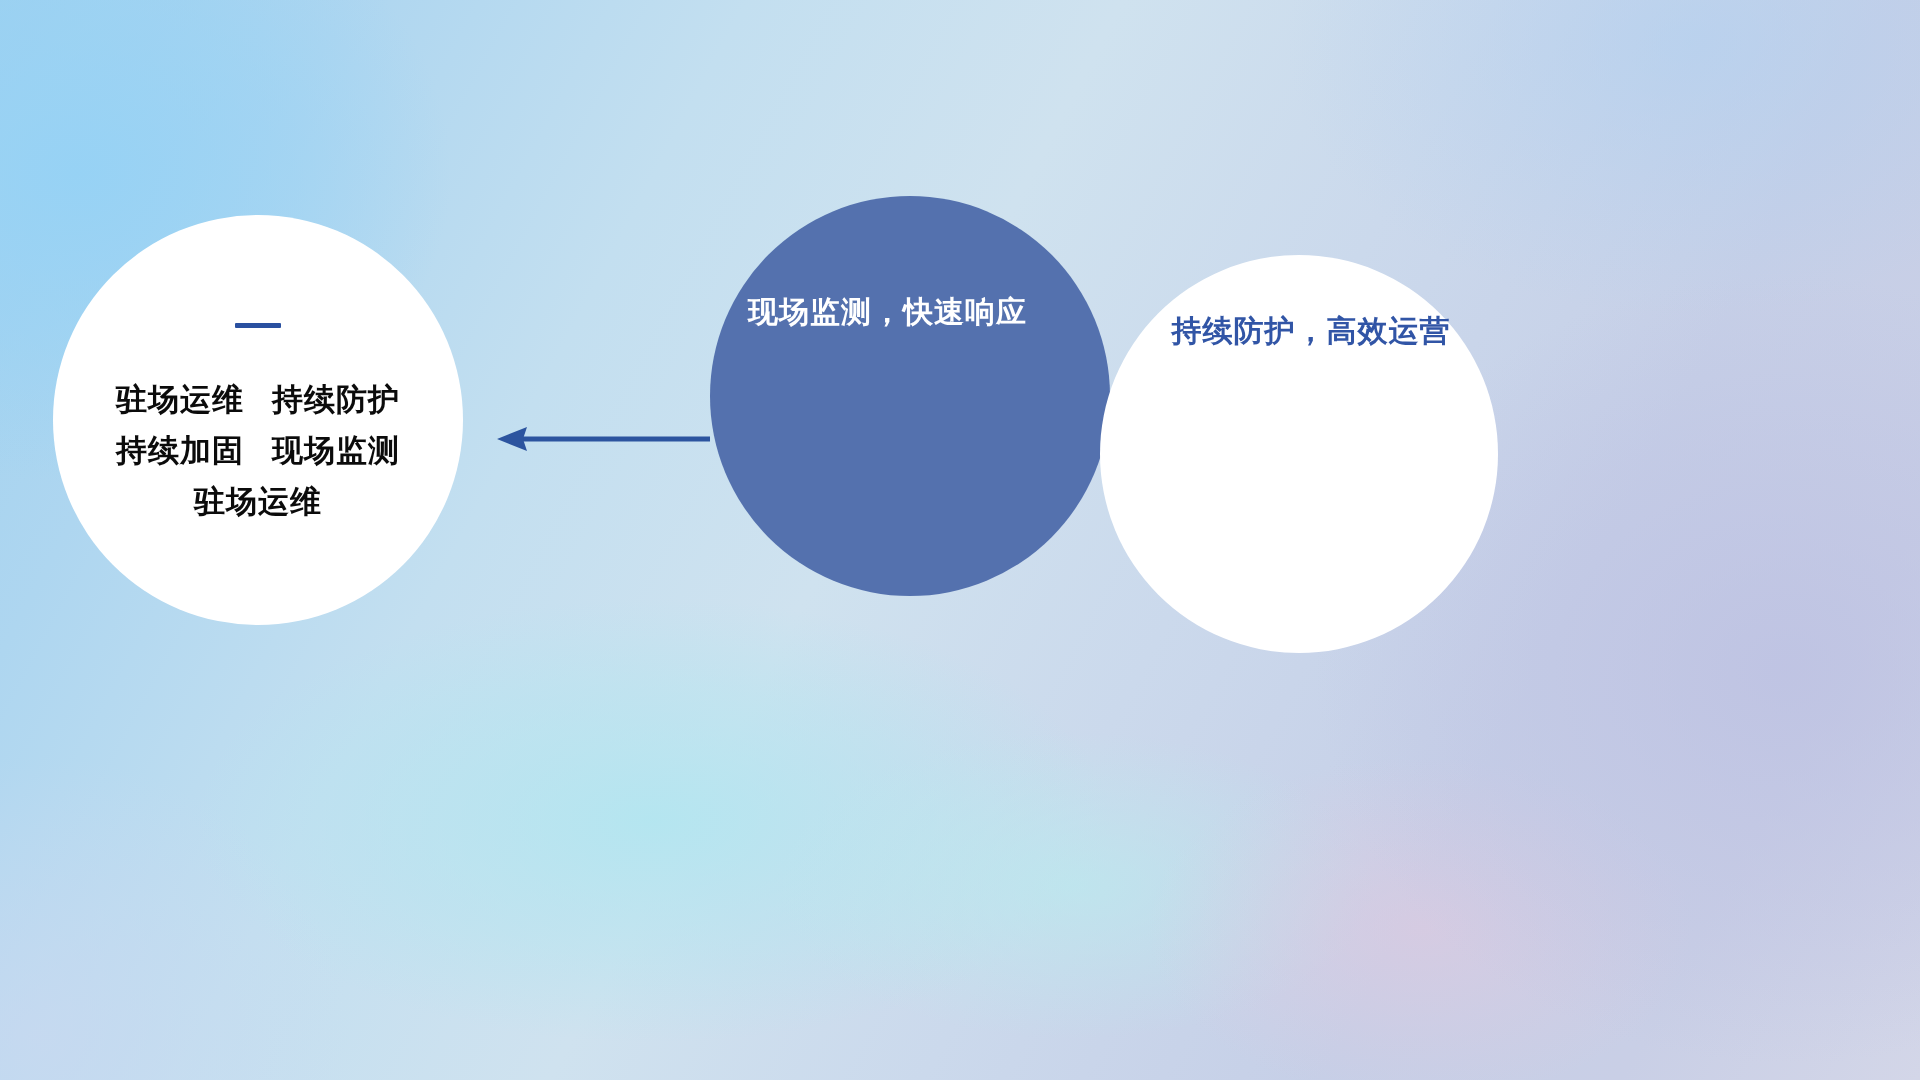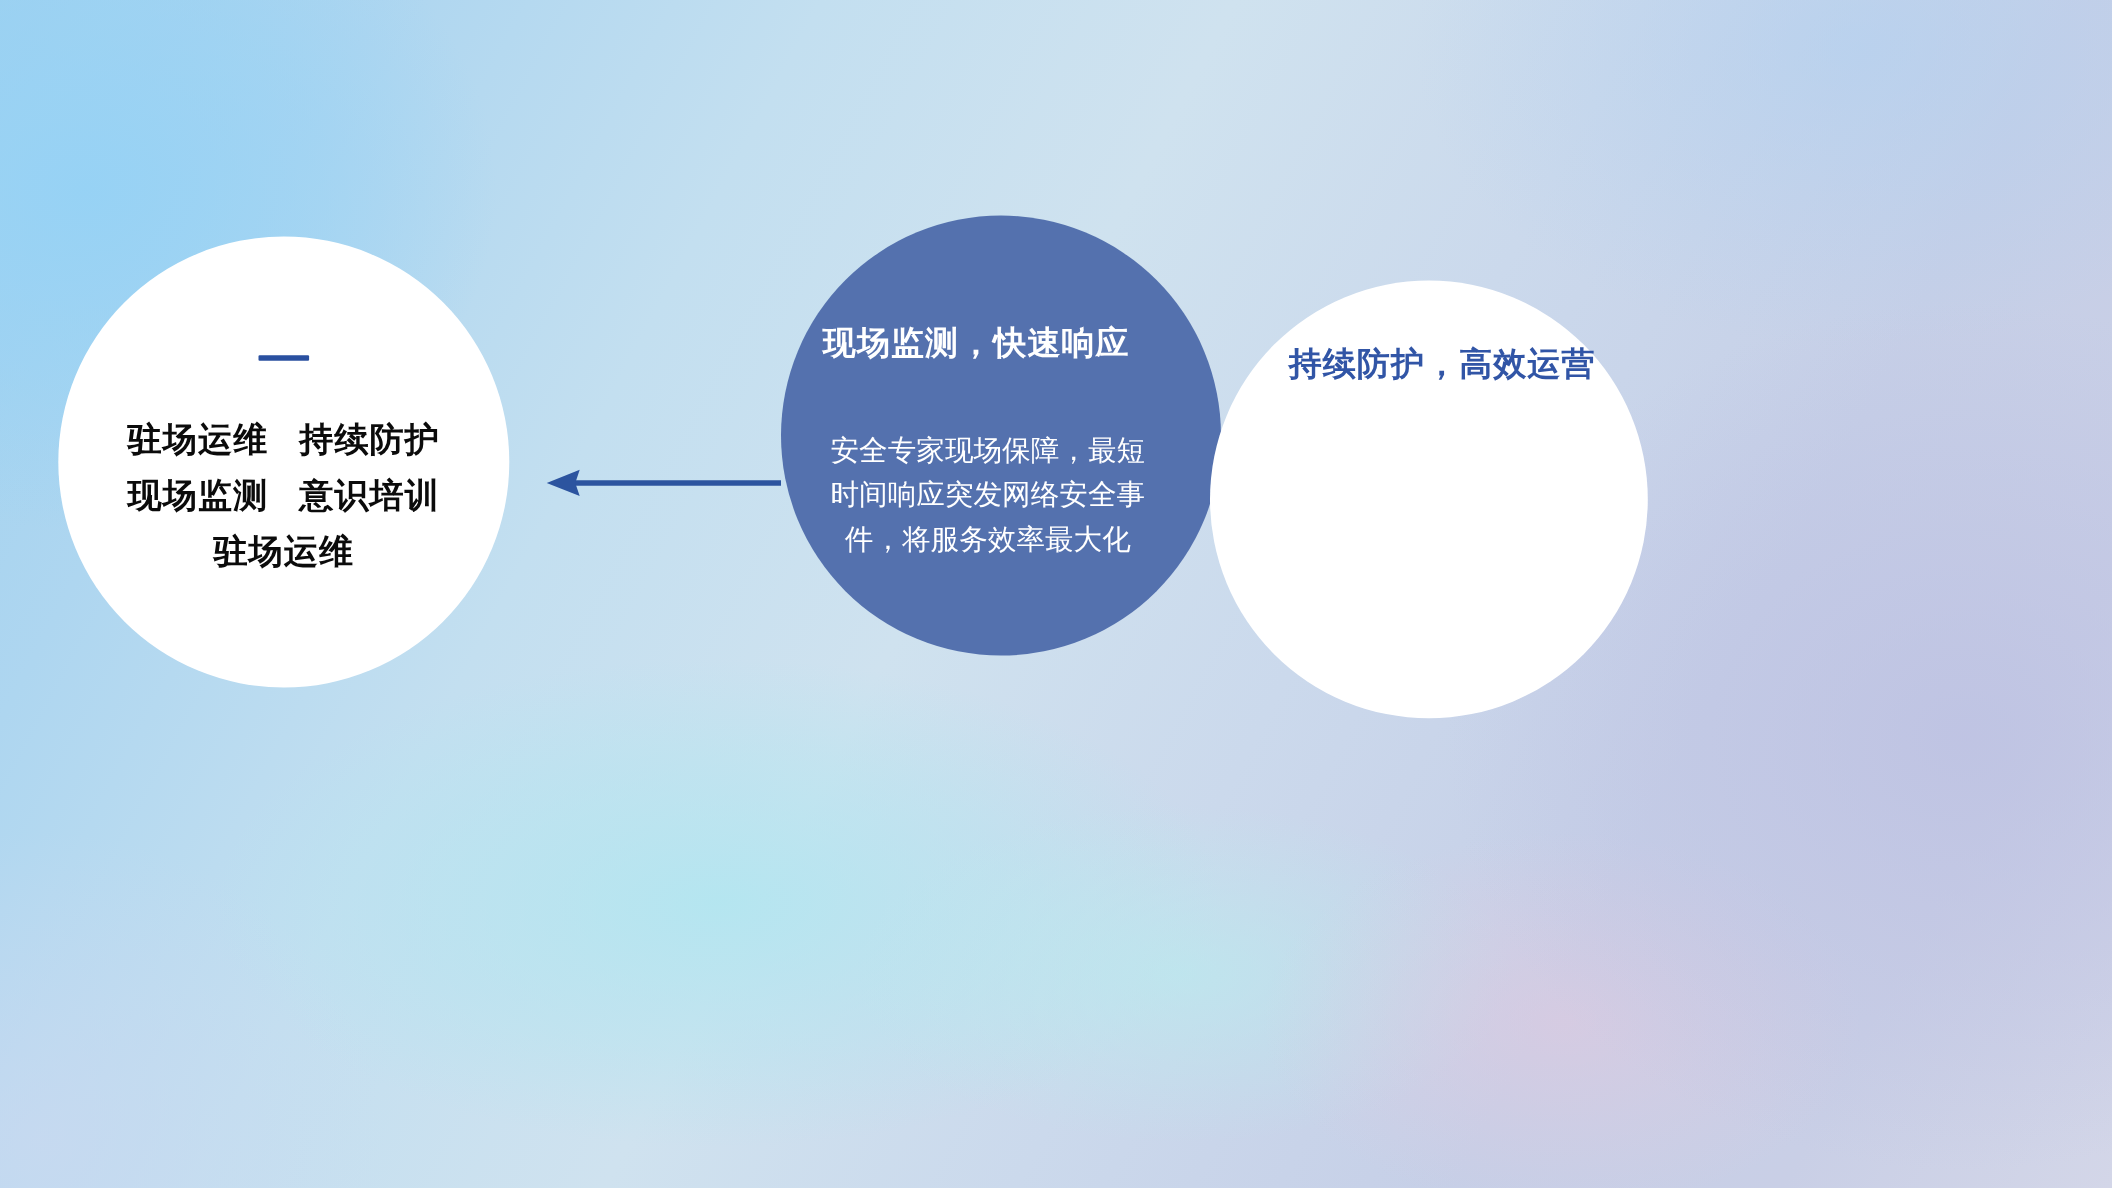--- a/index.html
+++ b/index.html
@@ -145,21 +145,20 @@
   <div class="bg-layer bg-glow-tr"></div>
   <div class="bg-layer bg-glow-cy"></div>
   <div class="bg-layer bg-glow-cy2"></div>
   <div class="bg-layer bg-glow-pink"></div>
   <div class="bg-layer bg-glow-lav"></div>
   <div class="bg-layer bg-glow-bl"></div>
 
   <div class="circle" id="circle-mid">
     <div class="mid-inner">
       <div class="mid-title">现场监测，快速响应</div>
-      <div class="mid-body">安全专家现场保障，最短时间响应突发网络安全事件，将服务效率最大化</div>
     </div>
   </div>
 
   <div class="circle" id="circle-right">
     <div class="right-inner">
       <div class="right-title">持续防护，高效运营</div>
     </div>
   </div>
 
   <svg id="flow-arrow" viewBox="0 0 215 48">
@@ -169,22 +168,22 @@
 
   <div class="circle" id="circle-left">
     <div class="left-inner">
       <div class="dash"></div>
       <div class="left-lines">
         <div class="left-row">
           <span>驻场运维</span>
           <span>持续防护</span>
         </div>
         <div class="left-row">
+          <span>持续加固</span>
           <span>现场监测</span>
-          <span>意识培训</span>
         </div>
         <div class="left-row">
           <span>驻场运维</span>
         </div>
       </div>
     </div>
   </div>
 
 </div>
 

